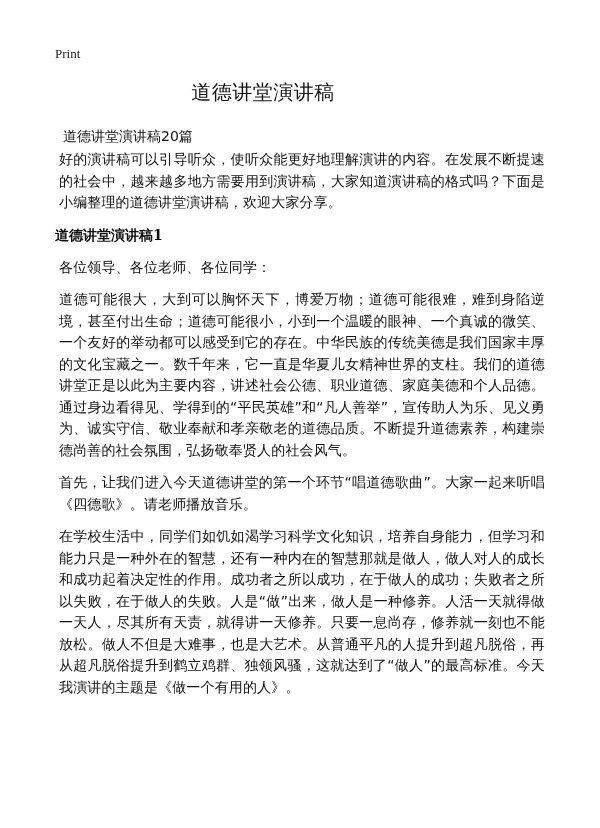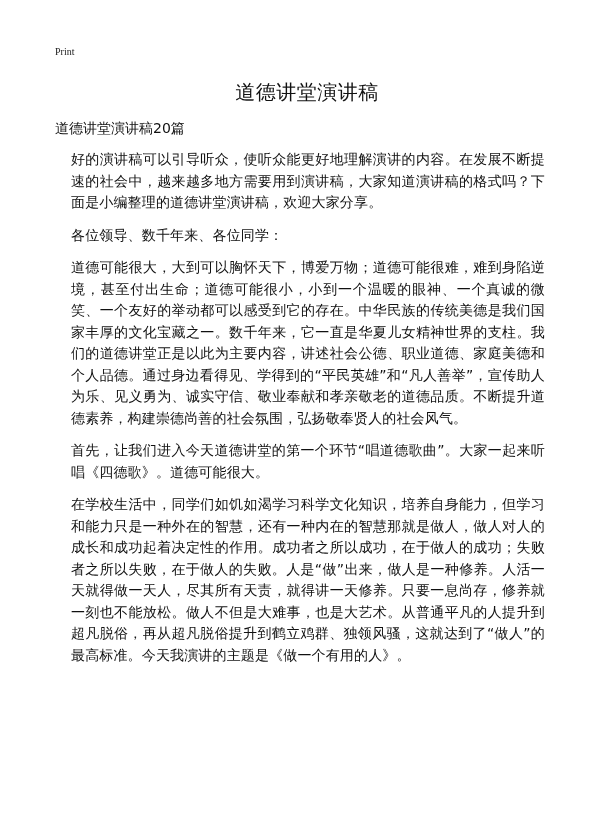--- a/index.html
+++ b/index.html
@@ -2,48 +2,49 @@
 <html><head>
   <meta charset="utf-8">
   <style>
     html, body { margin: 0; padding: 0; background: #ffffff; }
     body {
       width: 600px; height: 828px; overflow: hidden; position: relative;
       font-family: "DejaVu Sans", sans-serif; color: #111;
     }
     .print-label {
       position: absolute; left: 55px; top: 46px;
-      font-family: "Liberation Serif", serif; font-size: 10px; color: #222;
+      font-family: "Liberation Serif", serif; font-size: 13px; color: #222;
     }
     .doc-title {
       position: absolute; left: 0; width: 526px; top: 79px; text-align: center;
-      font-size: 20px; font-weight: normal; margin: 0; letter-spacing: 0.5px; padding-left: 44px;
+      font-size: 20px; font-weight: normal; margin: 0; letter-spacing: 0.5px;
     }
     .subtitle {
-      position: absolute; left: 55px; top: 120px; font-size: 14px; margin: 0;
+      position: absolute; left: 55px; top: 120px; font-size: 14px; margin: 8px;
     }
     .body-content { position: absolute; left: 55px; top: 149px; width: 490px; }
     .para {
-      font-size: 14px; line-height: 21.5px; margin: 0 0 11px 16px;
+      font-size: 14px; line-height: 21.5px; margin: 0 0 11px 4px;
       letter-spacing: 0.15px; text-align: justify; word-break: break-all;
     }
     .section-heading {
       font-family: "DejaVu Serif", serif; font-weight: bold; font-size: 14px;
       line-height: 21px; margin: 5px 0 11px 0;
     }
   </style>
 </head>
 <body>
 
 <div class="print-label">Print</div>
 
 <h1 class="doc-title">道德讲堂演讲稿</h1>
 
 <p class="subtitle">道德讲堂演讲稿20篇</p>
 
 <div class="body-content">
   <p class="para">好的演讲稿可以引导听众，使听众能更好地理解演讲的内容。在发展不断提速的社会中，越来越多地方需要用到演讲稿，大家知道演讲稿的格式吗？下面是小编整理的道德讲堂演讲稿，欢迎大家分享。</p>
-  <p class="para">各位领导、数千年来、各位同学：</p>
+  <div class="section-heading">道德讲堂演讲稿1</div>
+  <p class="para">各位领导、各位老师、各位同学：</p>
   <p class="para">道德可能很大，大到可以胸怀天下，博爱万物；道德可能很难，难到身陷逆境，甚至付出生命；道德可能很小，小到一个温暖的眼神、一个真诚的微笑、一个友好的举动都可以感受到它的存在。中华民族的传统美德是我们国家丰厚的文化宝藏之一。数千年来，它一直是华夏儿女精神世界的支柱。我们的道德讲堂正是以此为主要内容，讲述社会公德、职业道德、家庭美德和个人品德。通过身边看得见、学得到的“平民英雄”和“凡人善举”，宣传助人为乐、见义勇为、诚实守信、敬业奉献和孝亲敬老的道德品质。不断提升道德素养，构建崇德尚善的社会氛围，弘扬敬奉贤人的社会风气。</p>
-  <p class="para">首先，让我们进入今天道德讲堂的第一个环节“唱道德歌曲”。大家一起来听唱《四德歌》。道德可能很大。</p>
+  <p class="para">首先，让我们进入今天道德讲堂的第一个环节“唱道德歌曲”。大家一起来听唱《四德歌》。请老师播放音乐。</p>
   <p class="para">在学校生活中，同学们如饥如渴学习科学文化知识，培养自身能力，但学习和能力只是一种外在的智慧，还有一种内在的智慧那就是做人，做人对人的成长和成功起着决定性的作用。成功者之所以成功，在于做人的成功；失败者之所以失败，在于做人的失败。人是“做”出来，做人是一种修养。人活一天就得做一天人，尽其所有天责，就得讲一天修养。只要一息尚存，修养就一刻也不能放松。做人不但是大难事，也是大艺术。从普通平凡的人提升到超凡脱俗，再从超凡脱俗提升到鹤立鸡群、独领风骚，这就达到了“做人”的最高标准。今天我演讲的主题是《做一个有用的人》。</p>
 
 </div>
 
 </body></html>

